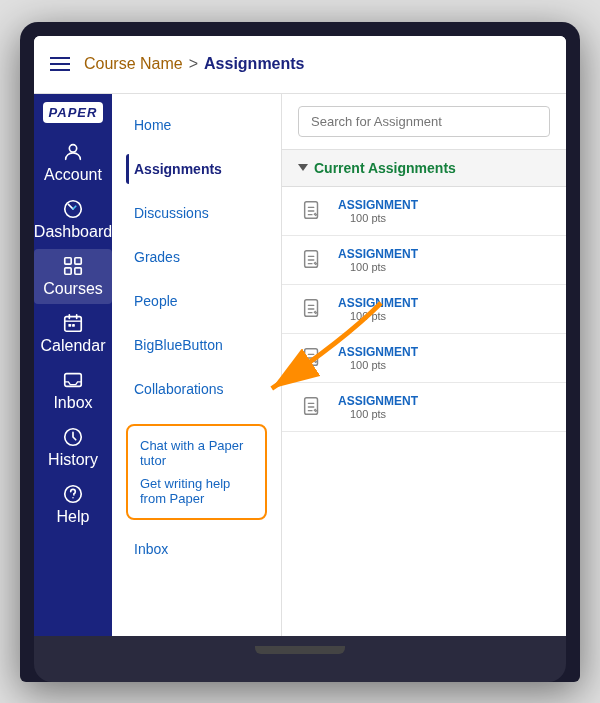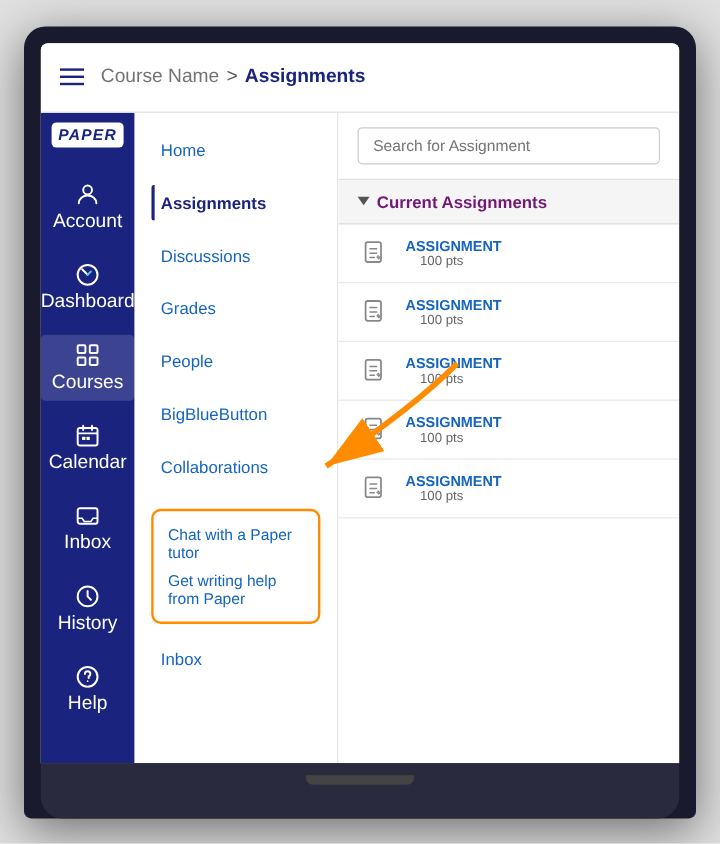--- a/index.html
+++ b/index.html
@@ -61,21 +61,21 @@
 
     .breadcrumb {
       display: flex;
       align-items: center;
       gap: 6px;
       font-size: 16px;
       font-weight: 500;
     }
 
     .breadcrumb-course {
-      color: #737373;
+      color: #a16207;
     }
 
     .breadcrumb-sep {
       color: #555;
     }
 
     .breadcrumb-current {
       color: #1a237e;
       font-weight: 600;
     }
@@ -88,21 +88,21 @@
     }
 
     
     .left-sidebar {
       width: 78px;
       background: #1a237e;
       display: flex;
       flex-direction: column;
       align-items: center;
       padding-top: 8px;
-      gap: 12px;
+      gap: 2px;
       flex-shrink: 0;
     }
 
     .paper-logo {
       background: #fff;
       border-radius: 4px;
       padding: 3px 6px;
       margin-bottom: 10px;
       font-weight: 900;
       font-size: 13px;
@@ -203,21 +203,21 @@
       overflow-y: auto;
       padding: 0;
     }
 
     .current-assignments-header {
       background: #f5f5f5;
       border-bottom: 1px solid #ddd;
       padding: 10px 16px;
       font-size: 14px;
       font-weight: 600;
-      color: #701a75;
+      color: #15803d;
       display: flex;
       align-items: center;
       gap: 6px;
     }
 
     .triangle-down {
       width: 0;
       height: 0;
       border-left: 5px solid transparent;
       border-right: 5px solid transparent;

